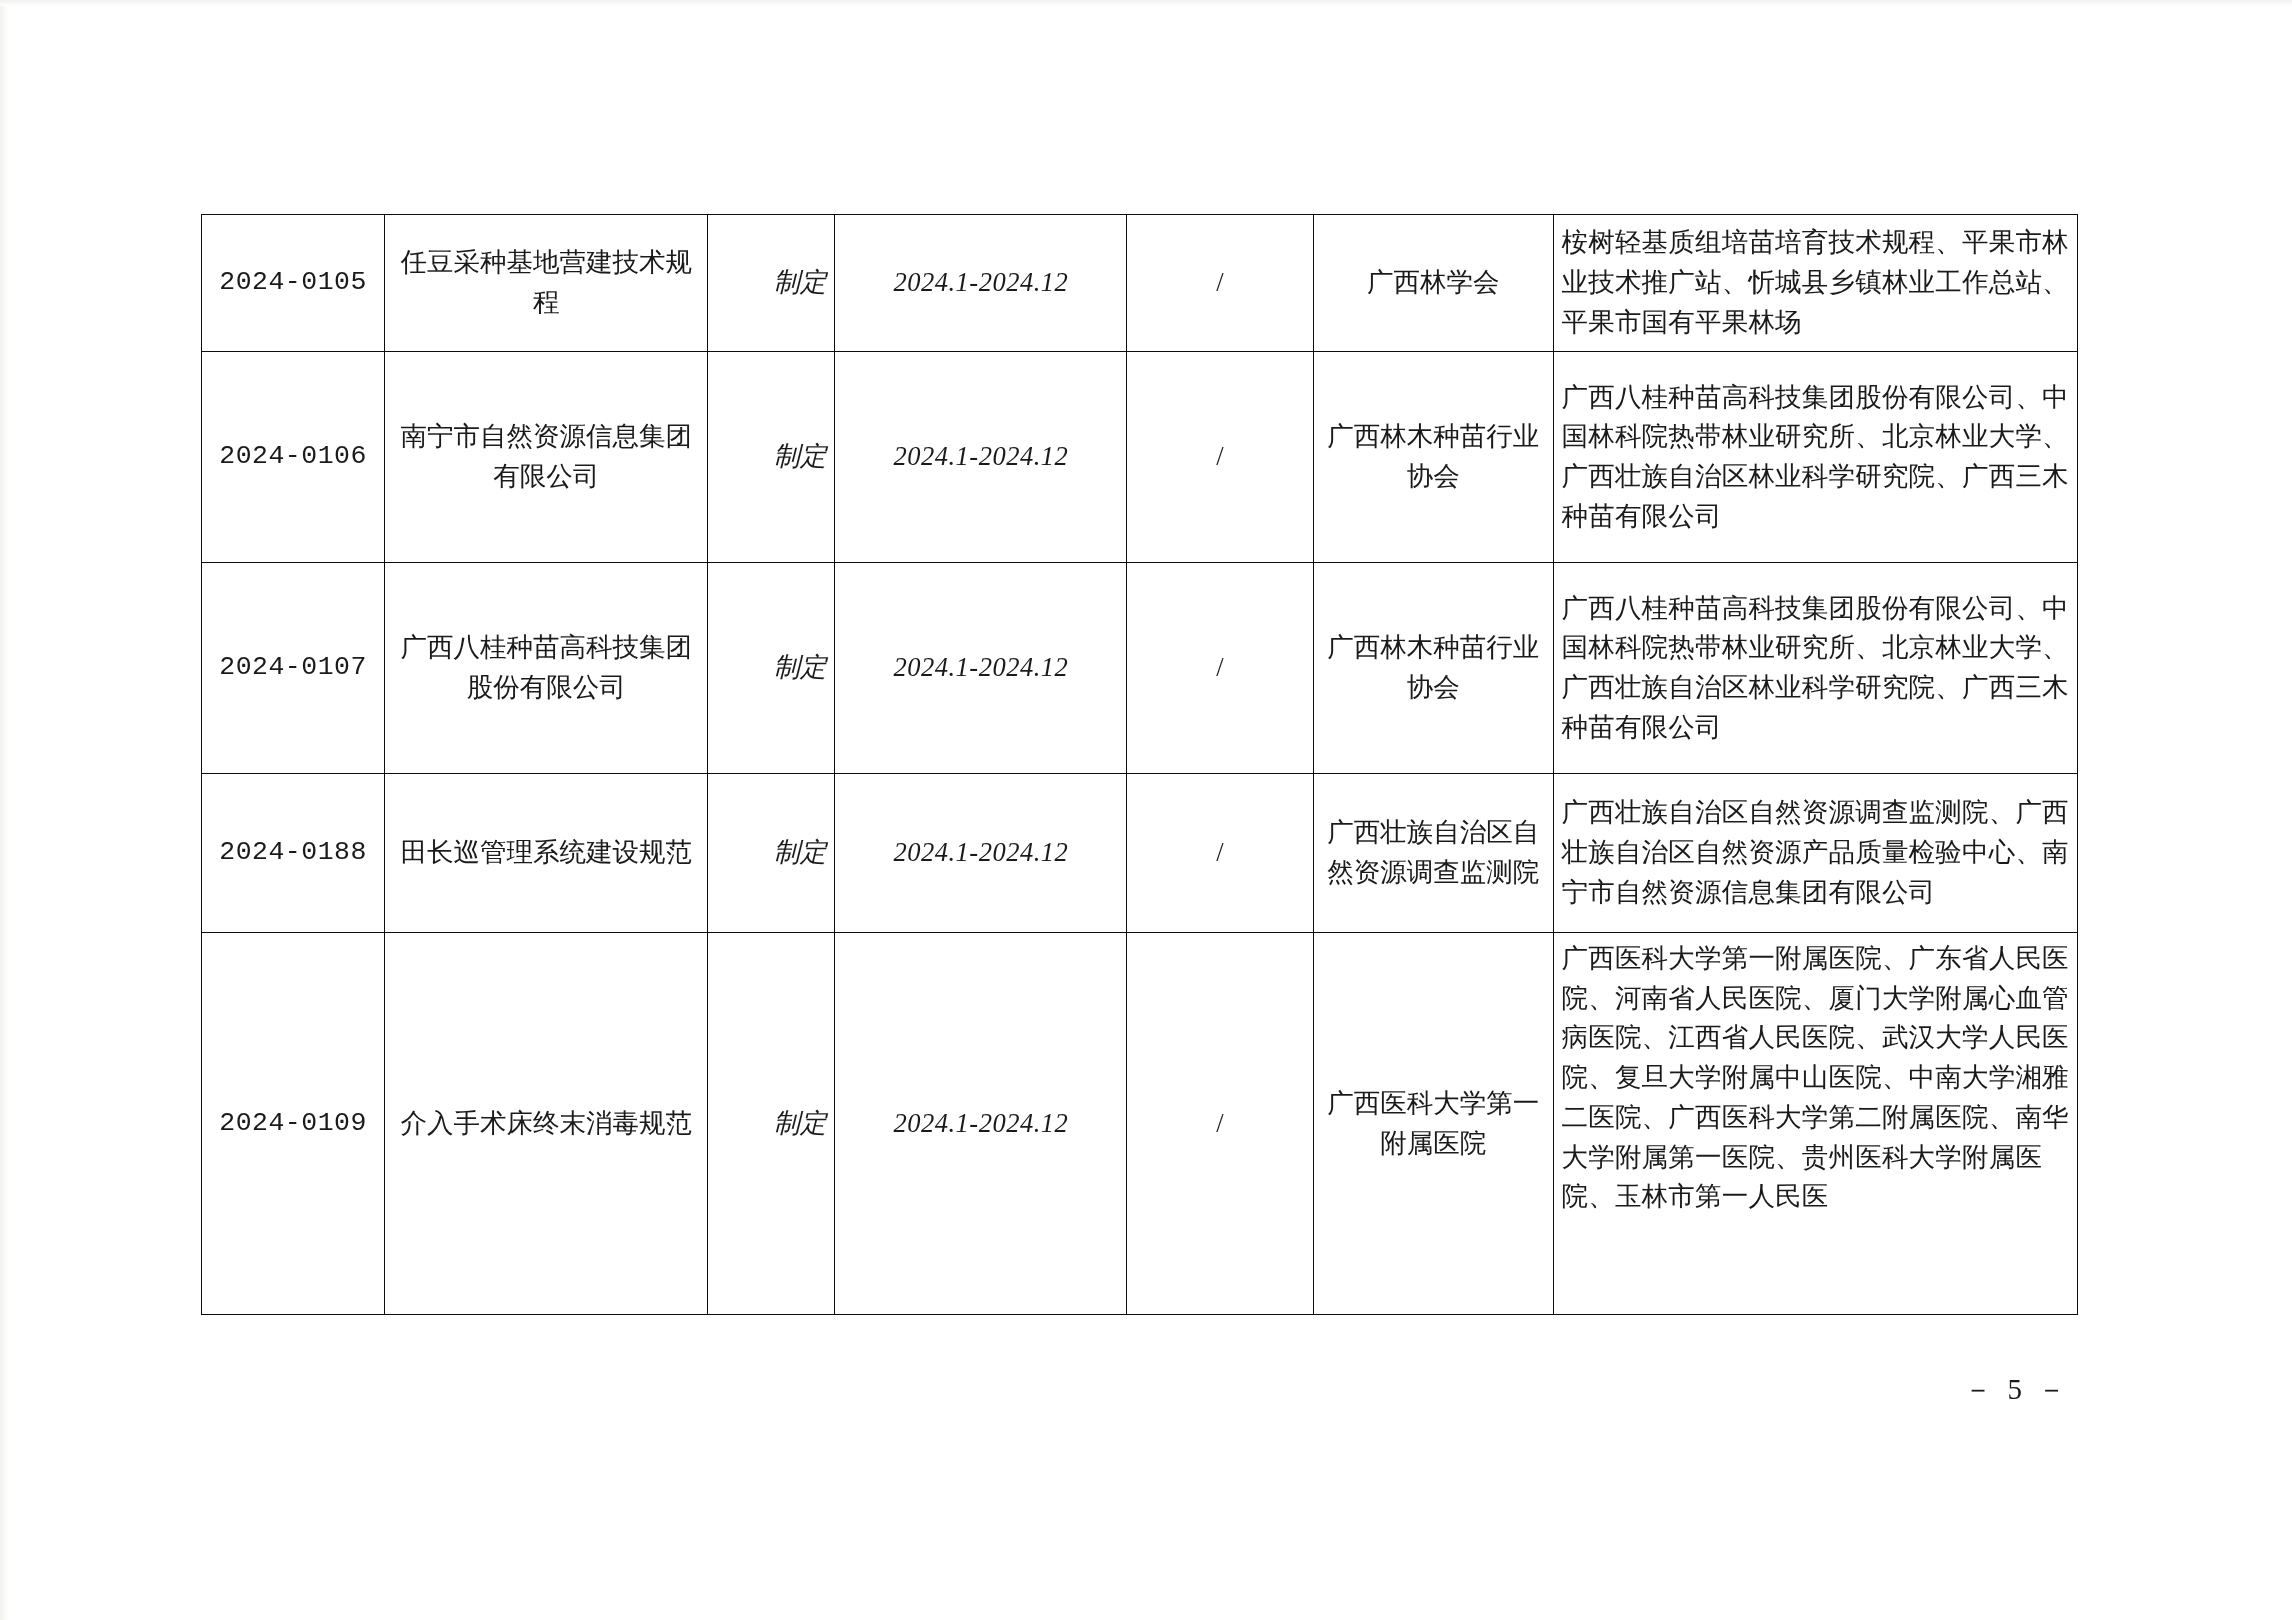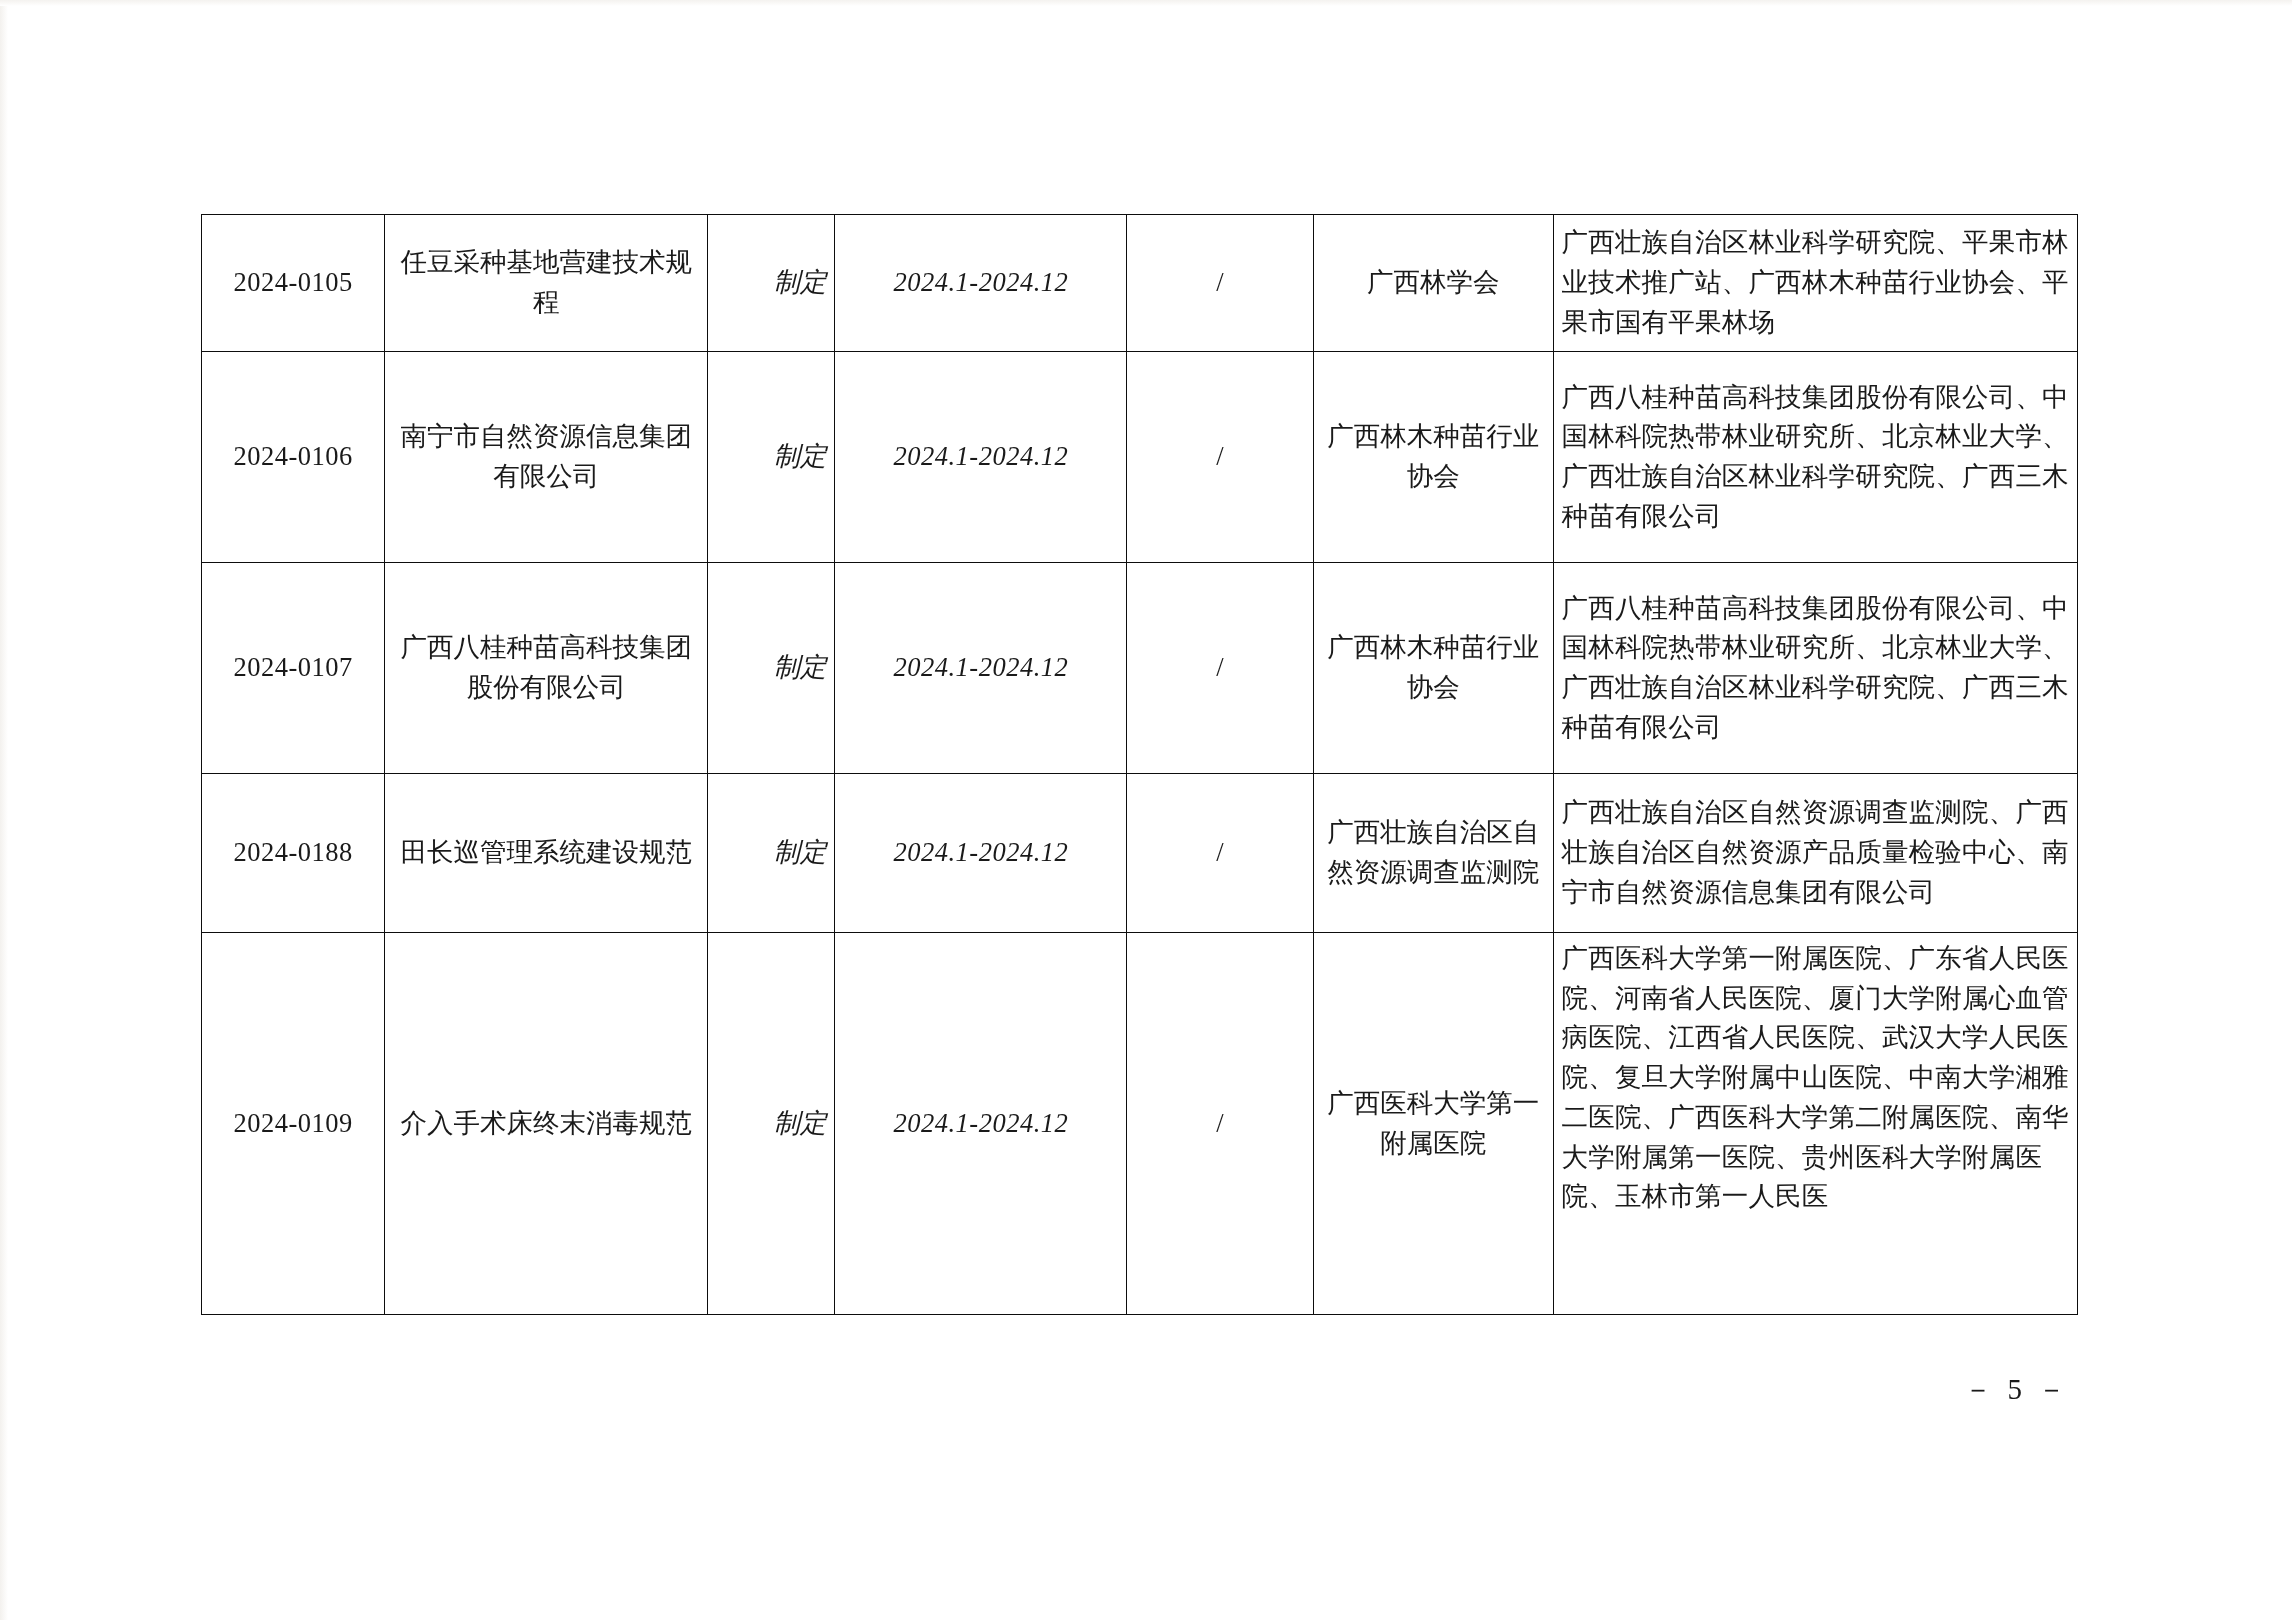--- a/index.html
+++ b/index.html
@@ -44,21 +44,21 @@
   col.c-code  { width: 183px; }
   col.c-name  { width: 323px; }
   col.c-type  { width: 127px; }
   col.c-period{ width: 292px; }
   col.c-slash { width: 186px; }
   col.c-org   { width: 240px; }
   col.c-units { width: 524px; }
 
   td.code {
     text-align: center;
-    font-family: Liberation Serif, serif;
+    font-family: Liberation Mono, monospace;
     letter-spacing: 0.5px;
     white-space: nowrap;
     font-size: 26.5px;
   }
   td.name {
     text-align: center;
     line-height: 1.65;
     font-family: Liberation Serif, serif;
   }
   td.type {
@@ -126,21 +126,21 @@
         <col class="c-units">
       </colgroup>
       <tbody>
         <tr style="height:137px;">
           <td class="code">2024-0105</td>
           <td class="name">任豆采种基地营建技术规程</td>
           <td class="type">制定</td>
           <td class="period">2024.1-2024.12</td>
           <td class="slash">/</td>
           <td class="org">广西林学会</td>
-          <td class="units">广西壮族自治区林业科学研究院、平果市林业技术推广站、广西林木种苗行业协会、平果市国有平果林场</td>
+          <td class="units">桉树轻基质组培苗培育技术规程、平果市林业技术推广站、忻城县乡镇林业工作总站、平果市国有平果林场</td>
         </tr>
         <tr style="height:211px;">
           <td class="code">2024-0106</td>
           <td class="name">南宁市自然资源信息集团有限公司</td>
           <td class="type">制定</td>
           <td class="period">2024.1-2024.12</td>
           <td class="slash">/</td>
           <td class="org">广西林木种苗行业协会</td>
           <td class="units">广西八桂种苗高科技集团股份有限公司、中国林科院热带林业研究所、北京林业大学、广西壮族自治区林业科学研究院、广西三木种苗有限公司</td>
         </tr>

